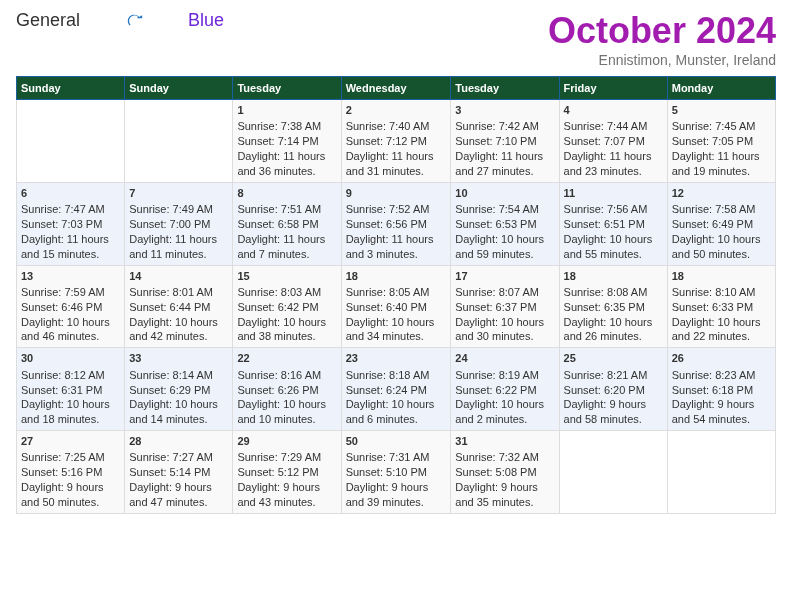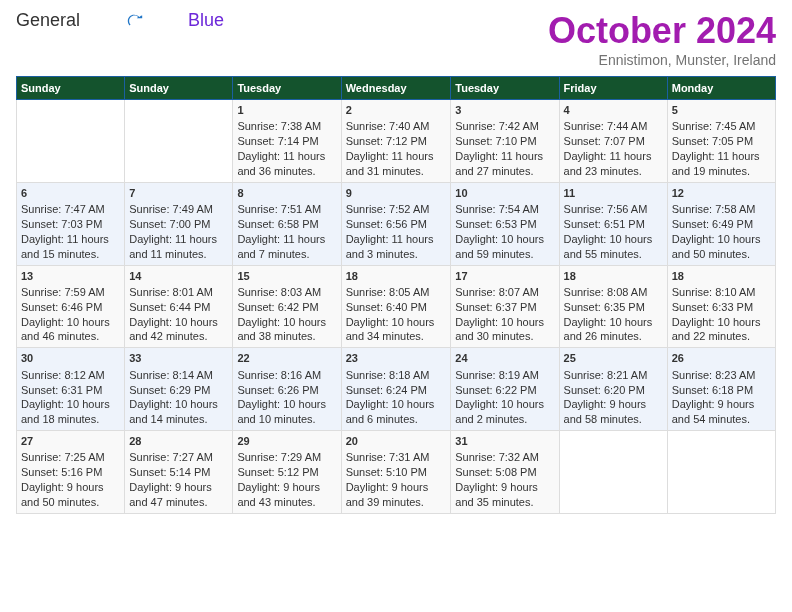--- a/index.html
+++ b/index.html
@@ -251,21 +251,21 @@
           </td>
           <td>
             <span class="day-number">28</span>
             <div class="cell-content">Sunrise: 7:27 AM<br>Sunset: 5:14 PM<br>Daylight: 9 hours and 47 minutes.</div>
           </td>
           <td>
             <span class="day-number">29</span>
             <div class="cell-content">Sunrise: 7:29 AM<br>Sunset: 5:12 PM<br>Daylight: 9 hours and 43 minutes.</div>
           </td>
           <td>
-            <span class="day-number">20</span>
+            <span class="day-number">50</span>
             <div class="cell-content">Sunrise: 7:31 AM<br>Sunset: 5:10 PM<br>Daylight: 9 hours and 39 minutes.</div>
           </td>
           <td>
             <span class="day-number">31</span>
             <div class="cell-content">Sunrise: 7:32 AM<br>Sunset: 5:08 PM<br>Daylight: 9 hours and 35 minutes.</div>
           </td>
           <td class="empty-cell"></td>
           <td class="empty-cell"></td>
         </tr>
       </tbody>

